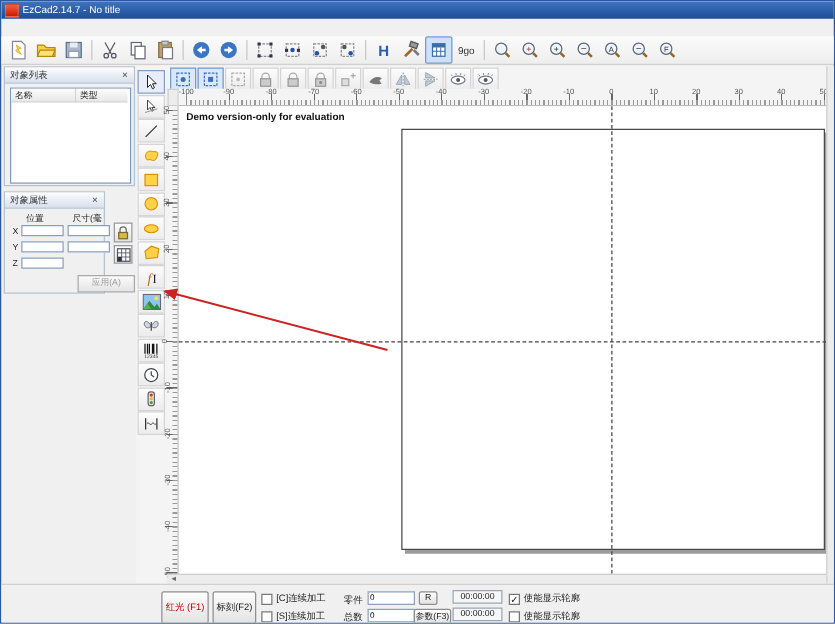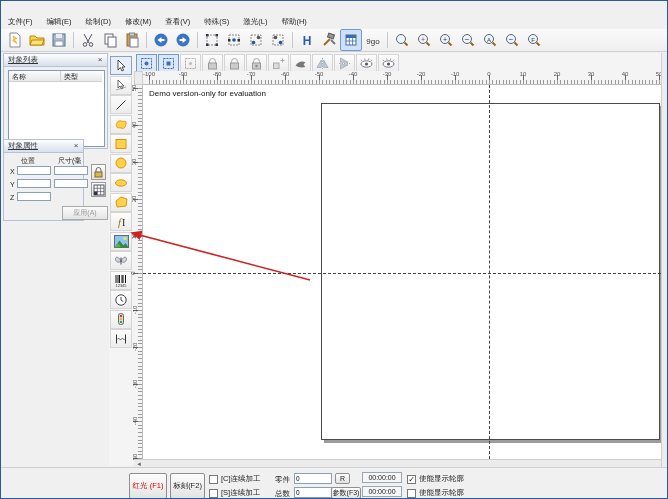--- a/index.html
+++ b/index.html
@@ -17,27 +17,27 @@
   .mitem{display:inline-block;padding:0 7px;}
   
   #toolbar1{left:0;top:28px;width:668px;height:23px;background:linear-gradient(#fbfbfb,#eeeeee);
             border-bottom:1px solid #d0d0d0;display:flex;align-items:center;padding-left:3px;box-sizing:border-box;}
   .tb{width:20px;height:20px;display:flex;align-items:center;justify-content:center;border:1px solid transparent;border-radius:2px;}
   .tb.pressed{background:#cfe0f7;border-color:#6f9bd2;}
   .sep{width:1px;height:16px;background:#c8c8c8;margin:0 3px;}
   
   .panel{background:#f0f0f0;border:1px solid #b6c2d4;box-sizing:border-box;}
   .phead{height:12px;background:linear-gradient(#fdfdfd,#d7e0ee);border-bottom:1px solid #b6c2d4;
-         font-size:7.5px;line-height:12px;color:#333;padding-left:4px;position:relative;text-decoration:underline;}
+         font-size:7.5px;line-height:12px;color:#333;padding-left:4px;position:relative;}
   .pclose{position:absolute;right:2px;top:0;width:10px;text-align:center;color:#444;font-size:8px;line-height:12px;}
   #objlist{left:2px;top:52px;width:105px;height:96px;}
   #objlist-body{position:absolute;left:4px;top:16px;width:95px;height:75px;background:#fff;border:1px solid #7f9db9;}
   .colhead{position:absolute;top:0;height:11px;background:linear-gradient(#fcfcfc,#e8e8e8);
            border-right:1px solid #cfcfcf;border-bottom:1px solid #cfcfcf;font-size:7px;line-height:11px;padding-left:3px;box-sizing:border-box;color:#222;}
-  #props{left:2px;top:138px;width:81px;height:82px;}
+  #props{left:2px;top:152px;width:81px;height:82px;}
   .plab{position:absolute;font-size:7px;color:#222;}
   .pin{position:absolute;height:9px;background:#fff;border:1px solid #8aa0b8;box-sizing:border-box;font-size:6.5px;padding:0 1px;font-family:inherit;}
   .sqbtn{position:absolute;width:15px;background:linear-gradient(#fdfdfd,#e2e2e2);border:1px solid #9a9a9a;
          display:flex;align-items:center;justify-content:center;box-sizing:border-box;}
   #applybtn{position:absolute;left:58px;top:66px;width:44px;height:12px;background:linear-gradient(#fbfbfb,#e4e4e4);
             border:1px solid #aaa;color:#9a9a9a;font-size:7px;text-align:center;line-height:11px;}
   
   #row2{left:133px;top:52px;width:535px;height:21px;background:#f4f4f4;display:flex;align-items:center;padding-left:2px;box-sizing:border-box;}
   .tb2{width:21px;height:19px;display:flex;align-items:center;justify-content:center;border:1px solid #d5d5d5;
        background:linear-gradient(#fcfcfc,#ececec);margin-right:1px;box-sizing:border-box;}
@@ -51,21 +51,21 @@
   #corner{left:133px;top:70px;width:9px;height:14px;background:#ececec;border:1px solid #cfcfcf;box-sizing:border-box;}
   #ruler-top{left:142px;top:70px;width:520px;height:14px;background:#f4f4f4;border-bottom:1px solid #bbb;box-sizing:border-box;
      background-image:repeating-linear-gradient(90deg,#999 0 1px,transparent 1px 3.4px),repeating-linear-gradient(90deg,#666 0 1px,transparent 1px 34px);
      background-size:100% 4px,100% 9px;background-position:6px bottom,6px bottom;background-repeat:no-repeat;}
   #ruler-left{left:132px;top:84px;width:10px;height:374px;background:#f4f4f4;border-right:1px solid #bbb;box-sizing:border-box;
      background-image:repeating-linear-gradient(180deg,#999 0 1px,transparent 1px 3.7px),repeating-linear-gradient(180deg,#666 0 1px,transparent 1px 37px);
      background-size:4px 100%,9px 100%;background-position:right 3px,right 3px;background-repeat:no-repeat;}
   .rlab{position:absolute;top:0;font-size:6px;color:#555;transform:translateX(-50%);}
   .rlabL{position:absolute;left:-2px;font-size:6px;color:#555;transform:translateY(-50%) rotate(-90deg);transform-origin:center;}
   #canvas{left:142px;top:84px;width:518px;height:374px;background:#fff;}
-  #demo-text{left:6px;top:4px;font-size:8px;font-weight:normal;color:#111;}
+  #demo-text{left:6px;top:4px;font-size:8px;font-weight:bold;color:#111;}
   #worksq{left:178px;top:18px;width:337px;height:335px;background:#fff;border:1px solid #4a4a4a;box-shadow:3px 3px 0 #9c9c9c;}
   #guide-v{left:346px;top:0;width:0;height:374px;border-left:1px dashed #444;}
   #guide-h{left:0;top:188px;width:518px;height:0;border-top:1px dashed #444;}
   
   #hscroll{left:133px;top:458px;width:527px;height:8px;background:#ececec;border-top:1px solid #cfcfcf;box-sizing:border-box;}
   #vscroll{left:660px;top:52px;width:8px;height:414px;background:#ececec;border-left:1px solid #cfcfcf;box-sizing:border-box;}
   .scrollarrow{position:absolute;font-size:6px;color:#666;line-height:7px;}
   
   #statusbar{left:0;top:466px;width:668px;height:33px;background:#f0f0f0;border-top:1px solid #cfcfcf;font-size:7.5px;color:#222;}
   .btn{position:absolute;background:linear-gradient(#fdfdfd,#e3e3e3);border:1px solid #8e8e8e;border-radius:2px;
@@ -75,24 +75,25 @@
        font-size:8px;line-height:8px;text-align:center;color:#222;}
   .tdisp{position:absolute;width:40px;height:11px;background:#f6f6f6;border:1px solid #9aa6b4;box-sizing:border-box;
          font-size:7px;line-height:10px;text-align:center;color:#222;}
   svg{display:block;}
 </style>
 </head>
 <body>
 
 <div id="win">
 
-
-  <div id="menubar" class="abs">
-    <span class="mitem">文件(F)</span><span class="mitem">编辑(E)</span><span class="mitem">绘制(D)</span><span class="mitem">修改(M)</span><span class="mitem">查看(V)</span><span class="mitem">特殊(S)</span><span class="mitem">激光(L)</span><span class="mitem">帮助(H)</span>
-  </div>
+  <div id="titlebar" class="abs">
+    <div id="appicon" class="abs"></div>
+    <div id="titletext" class="abs">EzCad2.14.7 - No title</div>
+  </div>
+
 
   <div id="toolbar1" class="abs">
     <div class="tb">
         <svg width="16" height="16" viewBox="0 0 16 16">
           <path d="M3 1h7l3 3v11H3z" fill="#fff" stroke="#889"></path>
           <path d="M6 4l4 2.5-2.5 1 2.5 4-4.5-2.8 1.5-1.7z" fill="#ffd24a" stroke="#c90" stroke-width=".5"></path>
         </svg>
       </div>
     <div class="tb">
         <svg width="16" height="16" viewBox="0 0 16 16">

